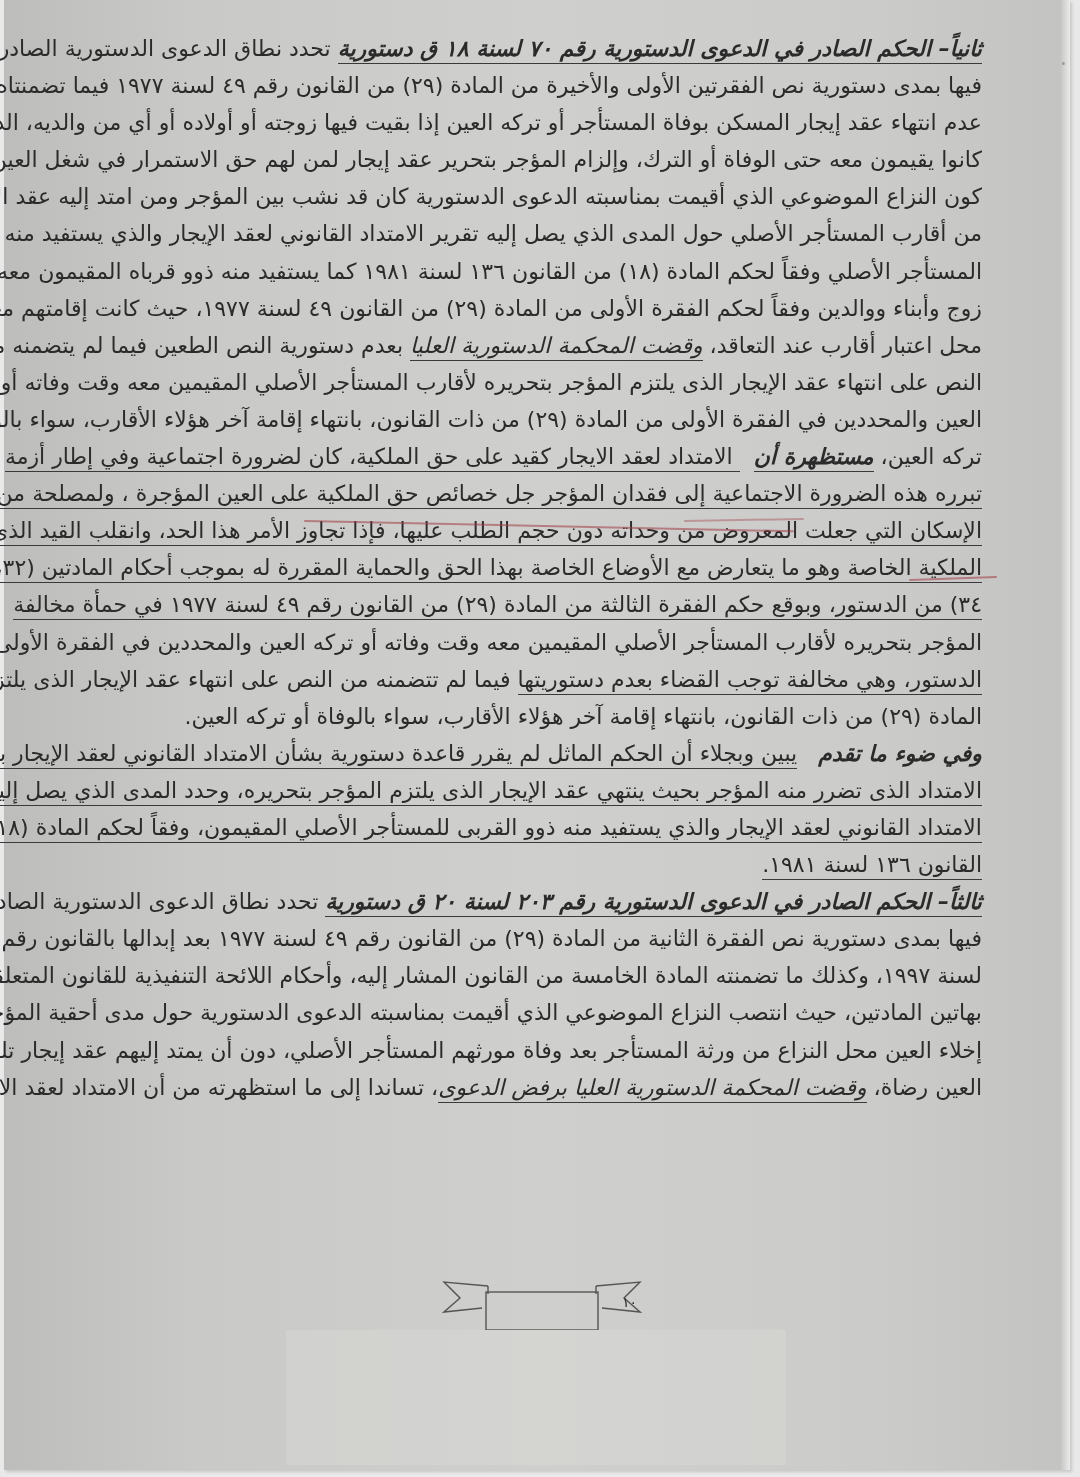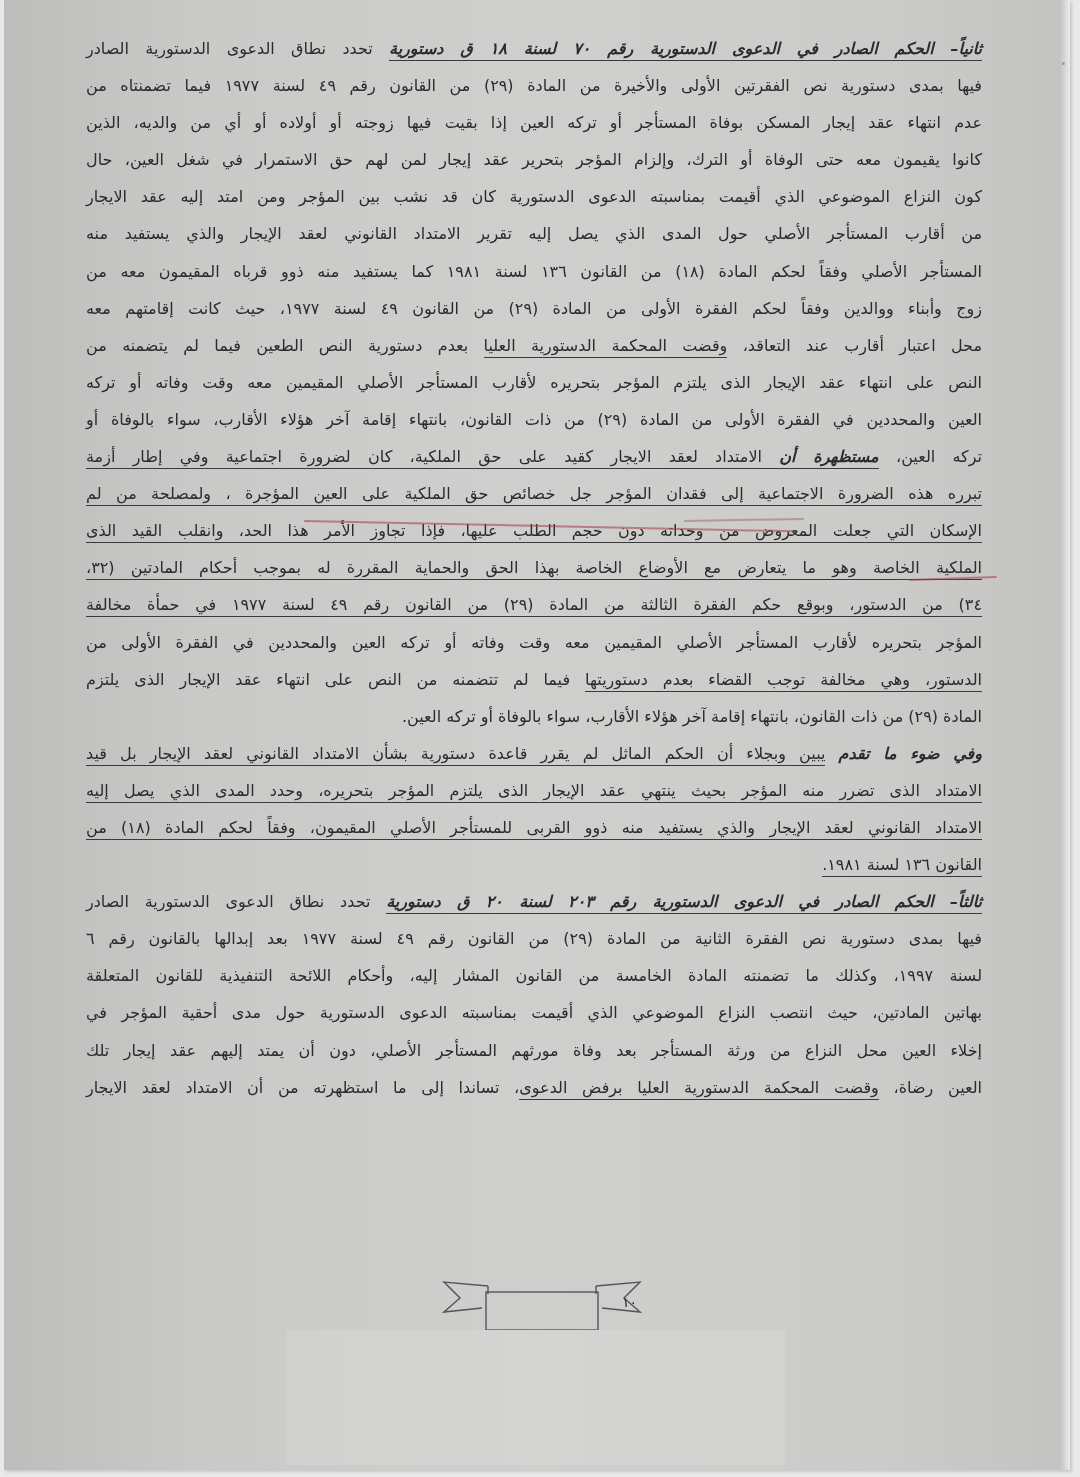--- a/index.html
+++ b/index.html
@@ -34,38 +34,40 @@
     }
     .text-block {
       position: absolute;
       left: 82px;
       right: 88px;
       top: 30px;
       direction: rtl;
       text-align: justify;
       text-align-last: right;
       color: #2b2b2b;
-      font-size: 16px;
+      font-size: 22px;
       line-height: 37.1px;
     }
     .line {
       display: block;
       white-space: nowrap;
       text-align-last: justify;
       height: 37.1px;
       overflow: visible;
     }
     .line.last {
       text-align-last: right;
     }
     .bi {
       font-style: italic;
       font-weight: bold;
+      margin-left: 14px;
     }
     .i {
+      font-style: italic;
     }
     .ul-full {
       border-bottom: 1.5px solid #3a3a3a;
       padding-bottom: 2px;
     }
     .heading {
       font-style: italic;
       font-weight: bold;
     }
     .red-mark {

